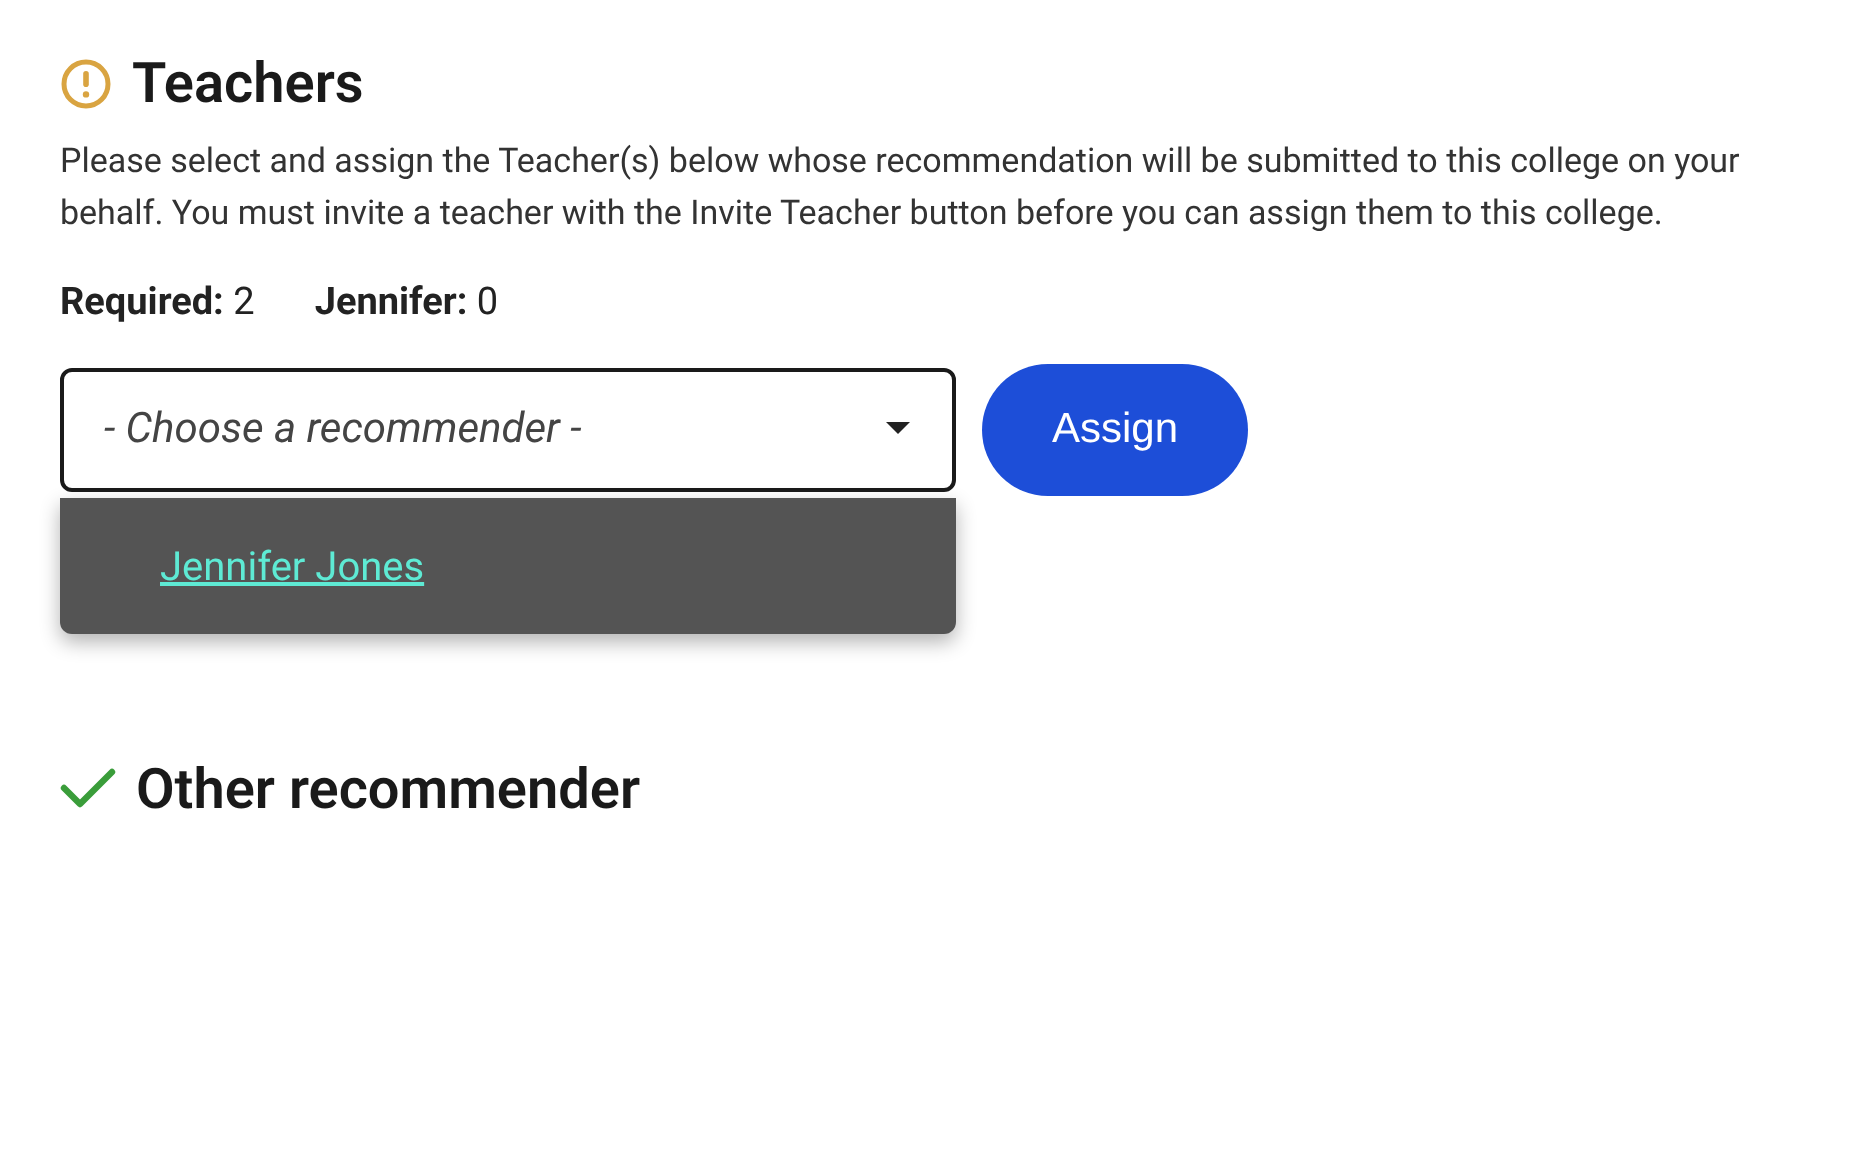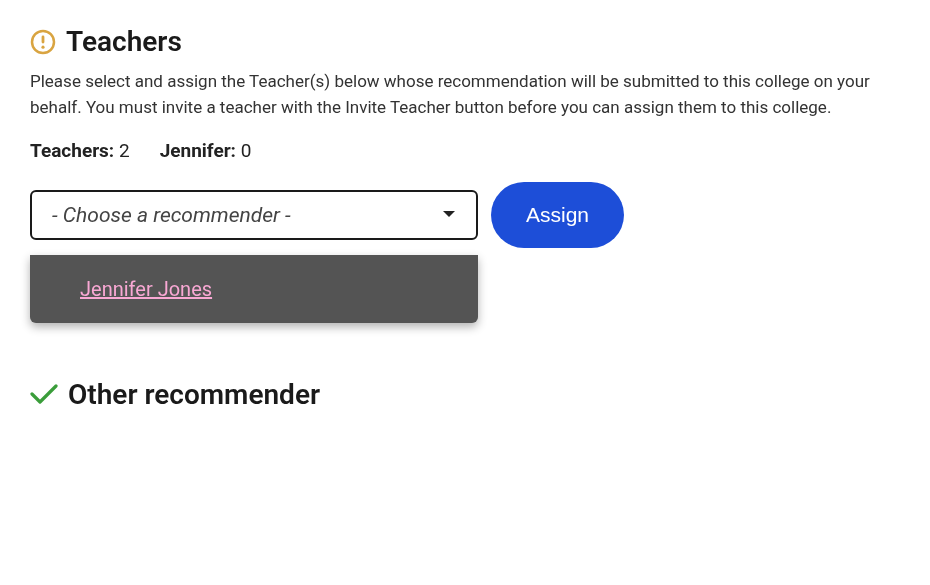--- a/index.html
+++ b/index.html
@@ -64,21 +64,21 @@
       display: flex;
       align-items: center;
       gap: 13px;
       position: relative;
     }
     .dropdown-wrapper {
       position: relative;
     }
     .dropdown {
       width: 448px;
-      height: 50px;
+      height: 62px;
       border: 2.5px solid #1a1a1a;
       border-radius: 6px;
       background: #ffffff;
       display: flex;
       align-items: center;
       justify-content: space-between;
       padding: 14px 20px;
       cursor: pointer;
     }
     .dropdown-placeholder {
@@ -96,21 +96,21 @@
       left: 0;
       width: 448px;
       background: #545454;
       border-radius: 0 0 6px 6px;
       box-shadow: 0 4px 10px rgba(0,0,0,0.3);
       z-index: 10;
       padding: 18px 0;
     }
     .dropdown-option {
       padding: 4px 50px;
-      color: #f9a8d4;
+      color: #5eead4;
       font-size: 20px;
       text-decoration: underline;
       cursor: pointer;
     }
     .assign-button {
       height: 66px;
       padding: 0 35px;
       background: #1d4ed8;
       color: #ffffff;
       border: none;
@@ -143,21 +143,21 @@
         <circle cx="13" cy="13" r="11" fill="none" stroke="#d9a441" stroke-width="2.5"></circle>
         <rect x="11.6" y="6.5" width="2.8" height="8" rx="1.4" fill="#d9a441"></rect>
         <circle cx="13" cy="18.2" r="1.6" fill="#d9a441"></circle>
       </svg>
     </span>
     <h2 class="section-title">Teachers</h2>
   </div>
   <p class="description">Please select and assign the Teacher(s) below whose recommendation will be submitted to this college on your behalf. You must invite a teacher with the Invite Teacher button before you can assign them to this college.</p>
   <div class="counts">
     <div>
-      <span class="count-label">Teachers:</span>
+      <span class="count-label">Required:</span>
       <span class="count-value">2</span>
     </div>
     <div>
       <span class="count-label">Jennifer:</span>
       <span class="count-value">0</span>
     </div>
   </div>
   <div class="assign-row">
     <div class="hidden-button-shadow"></div>
     <div class="dropdown-wrapper">

